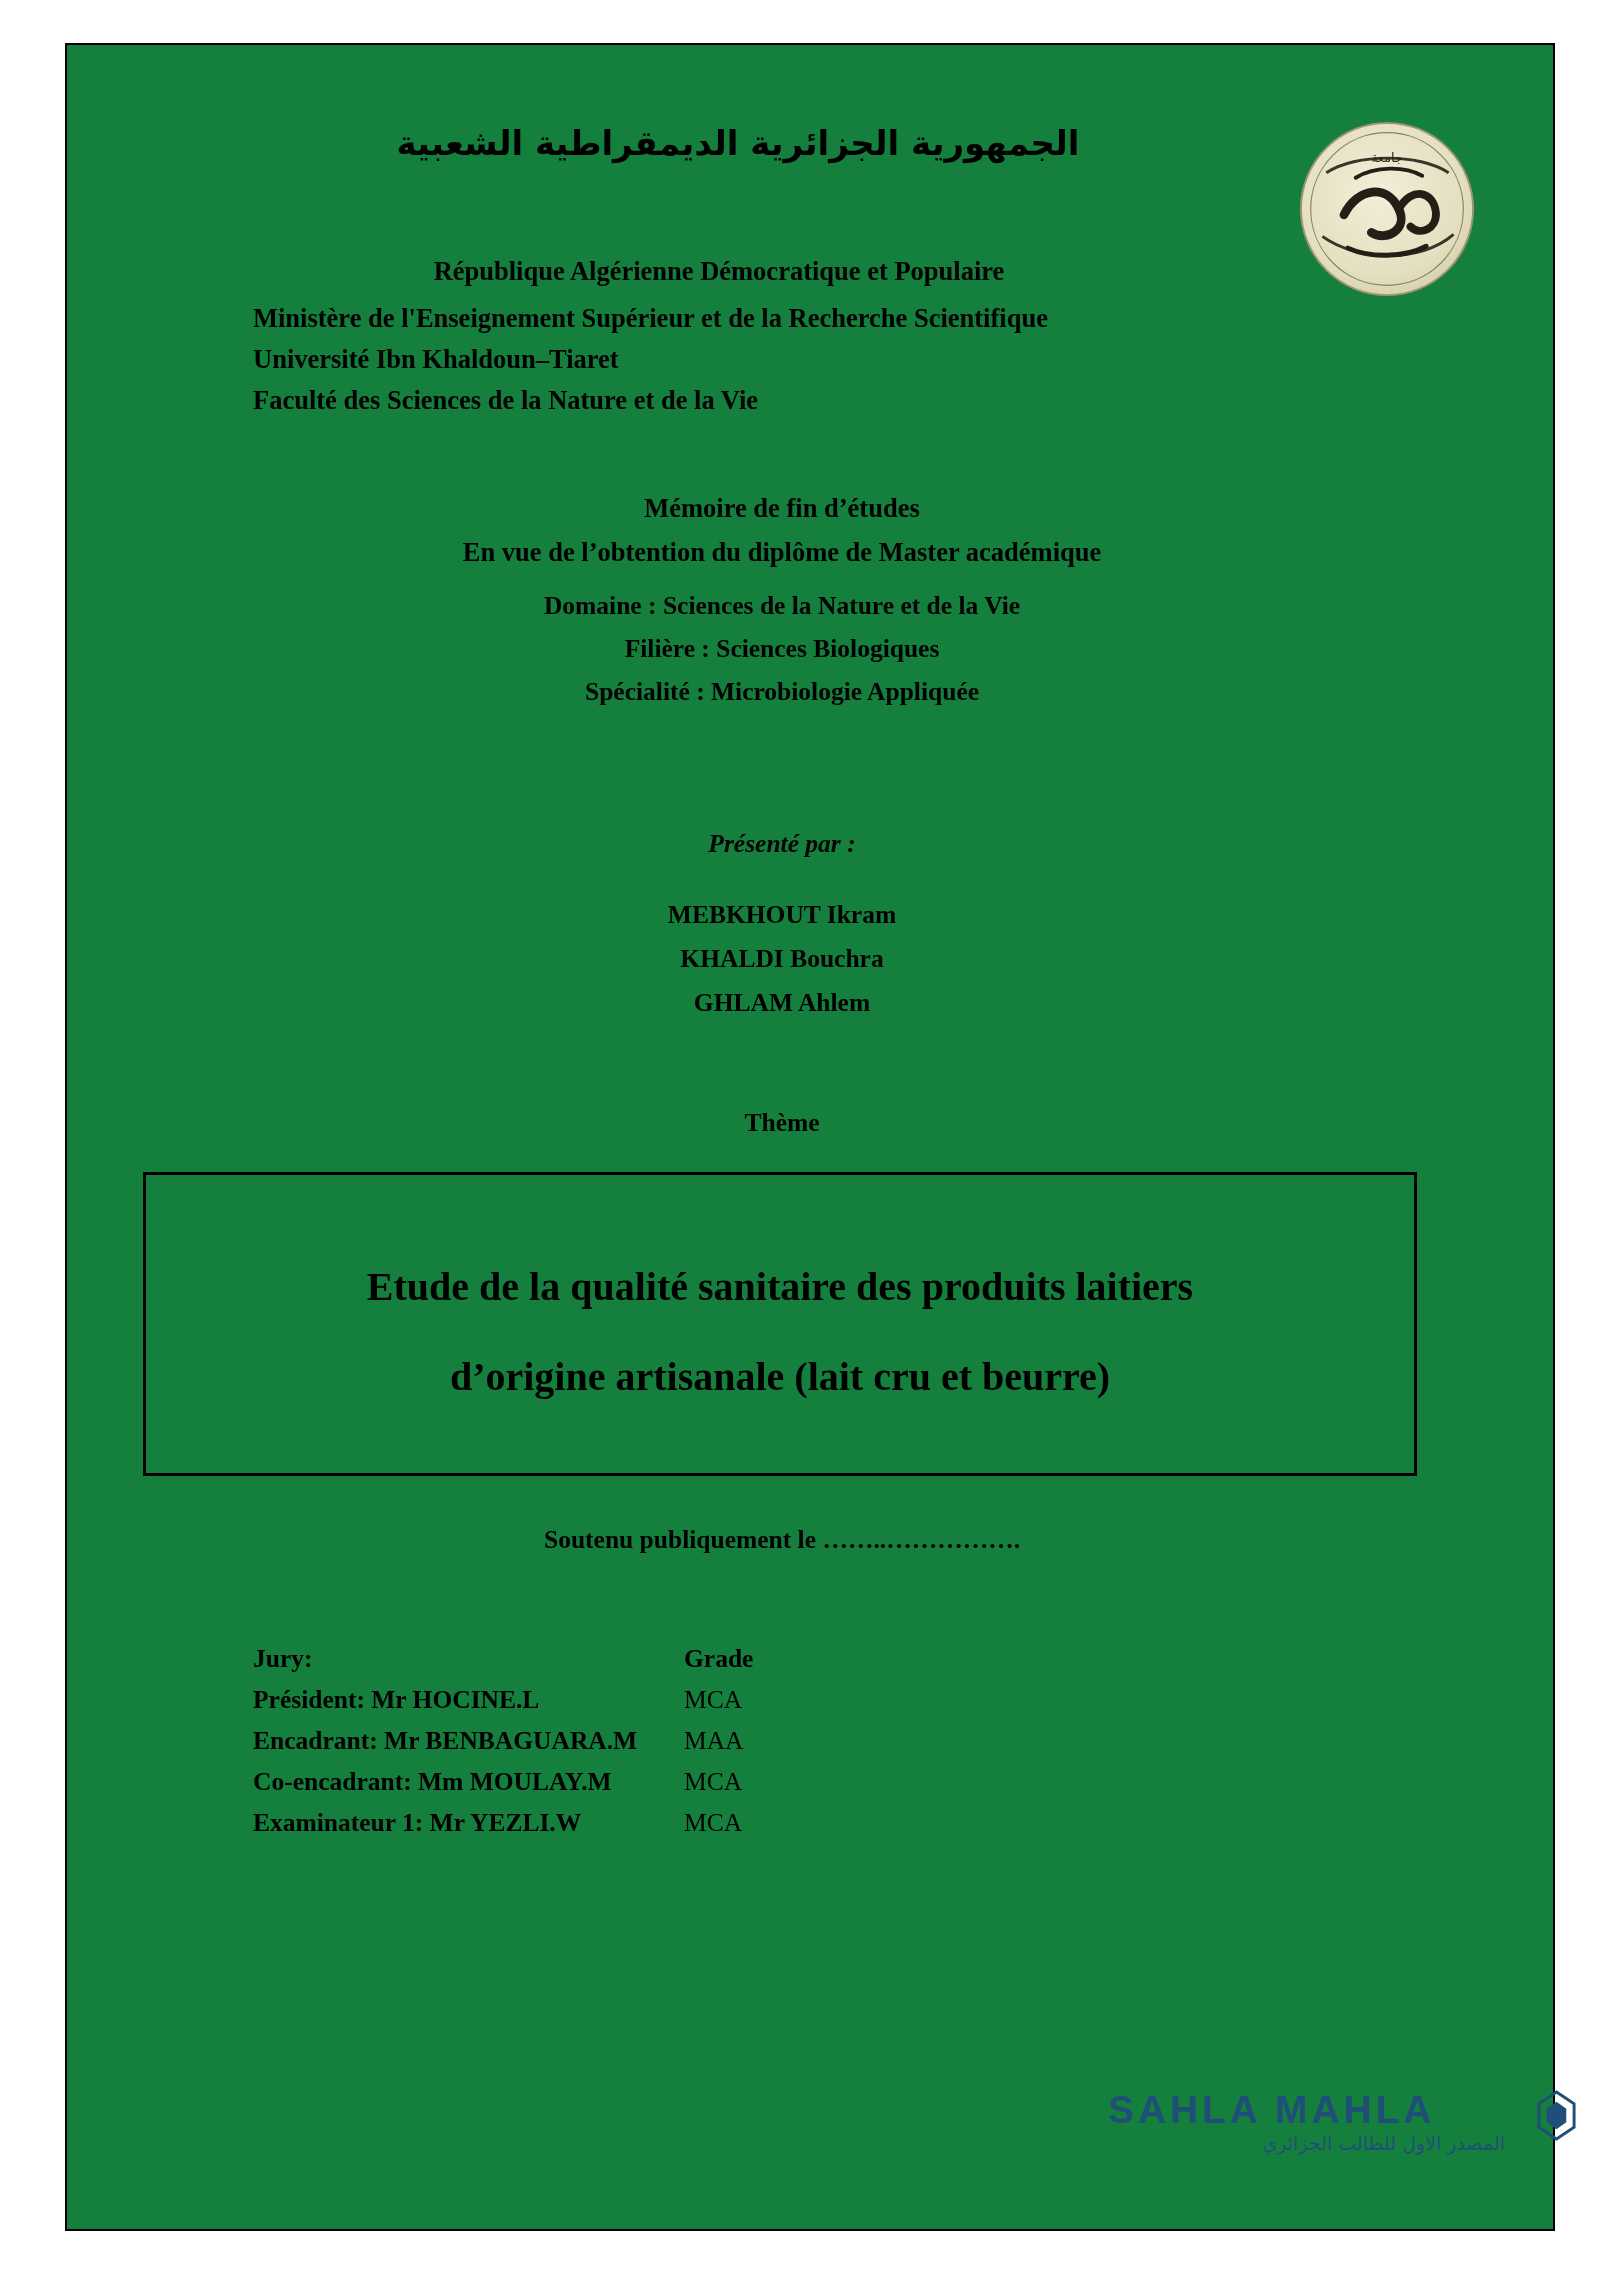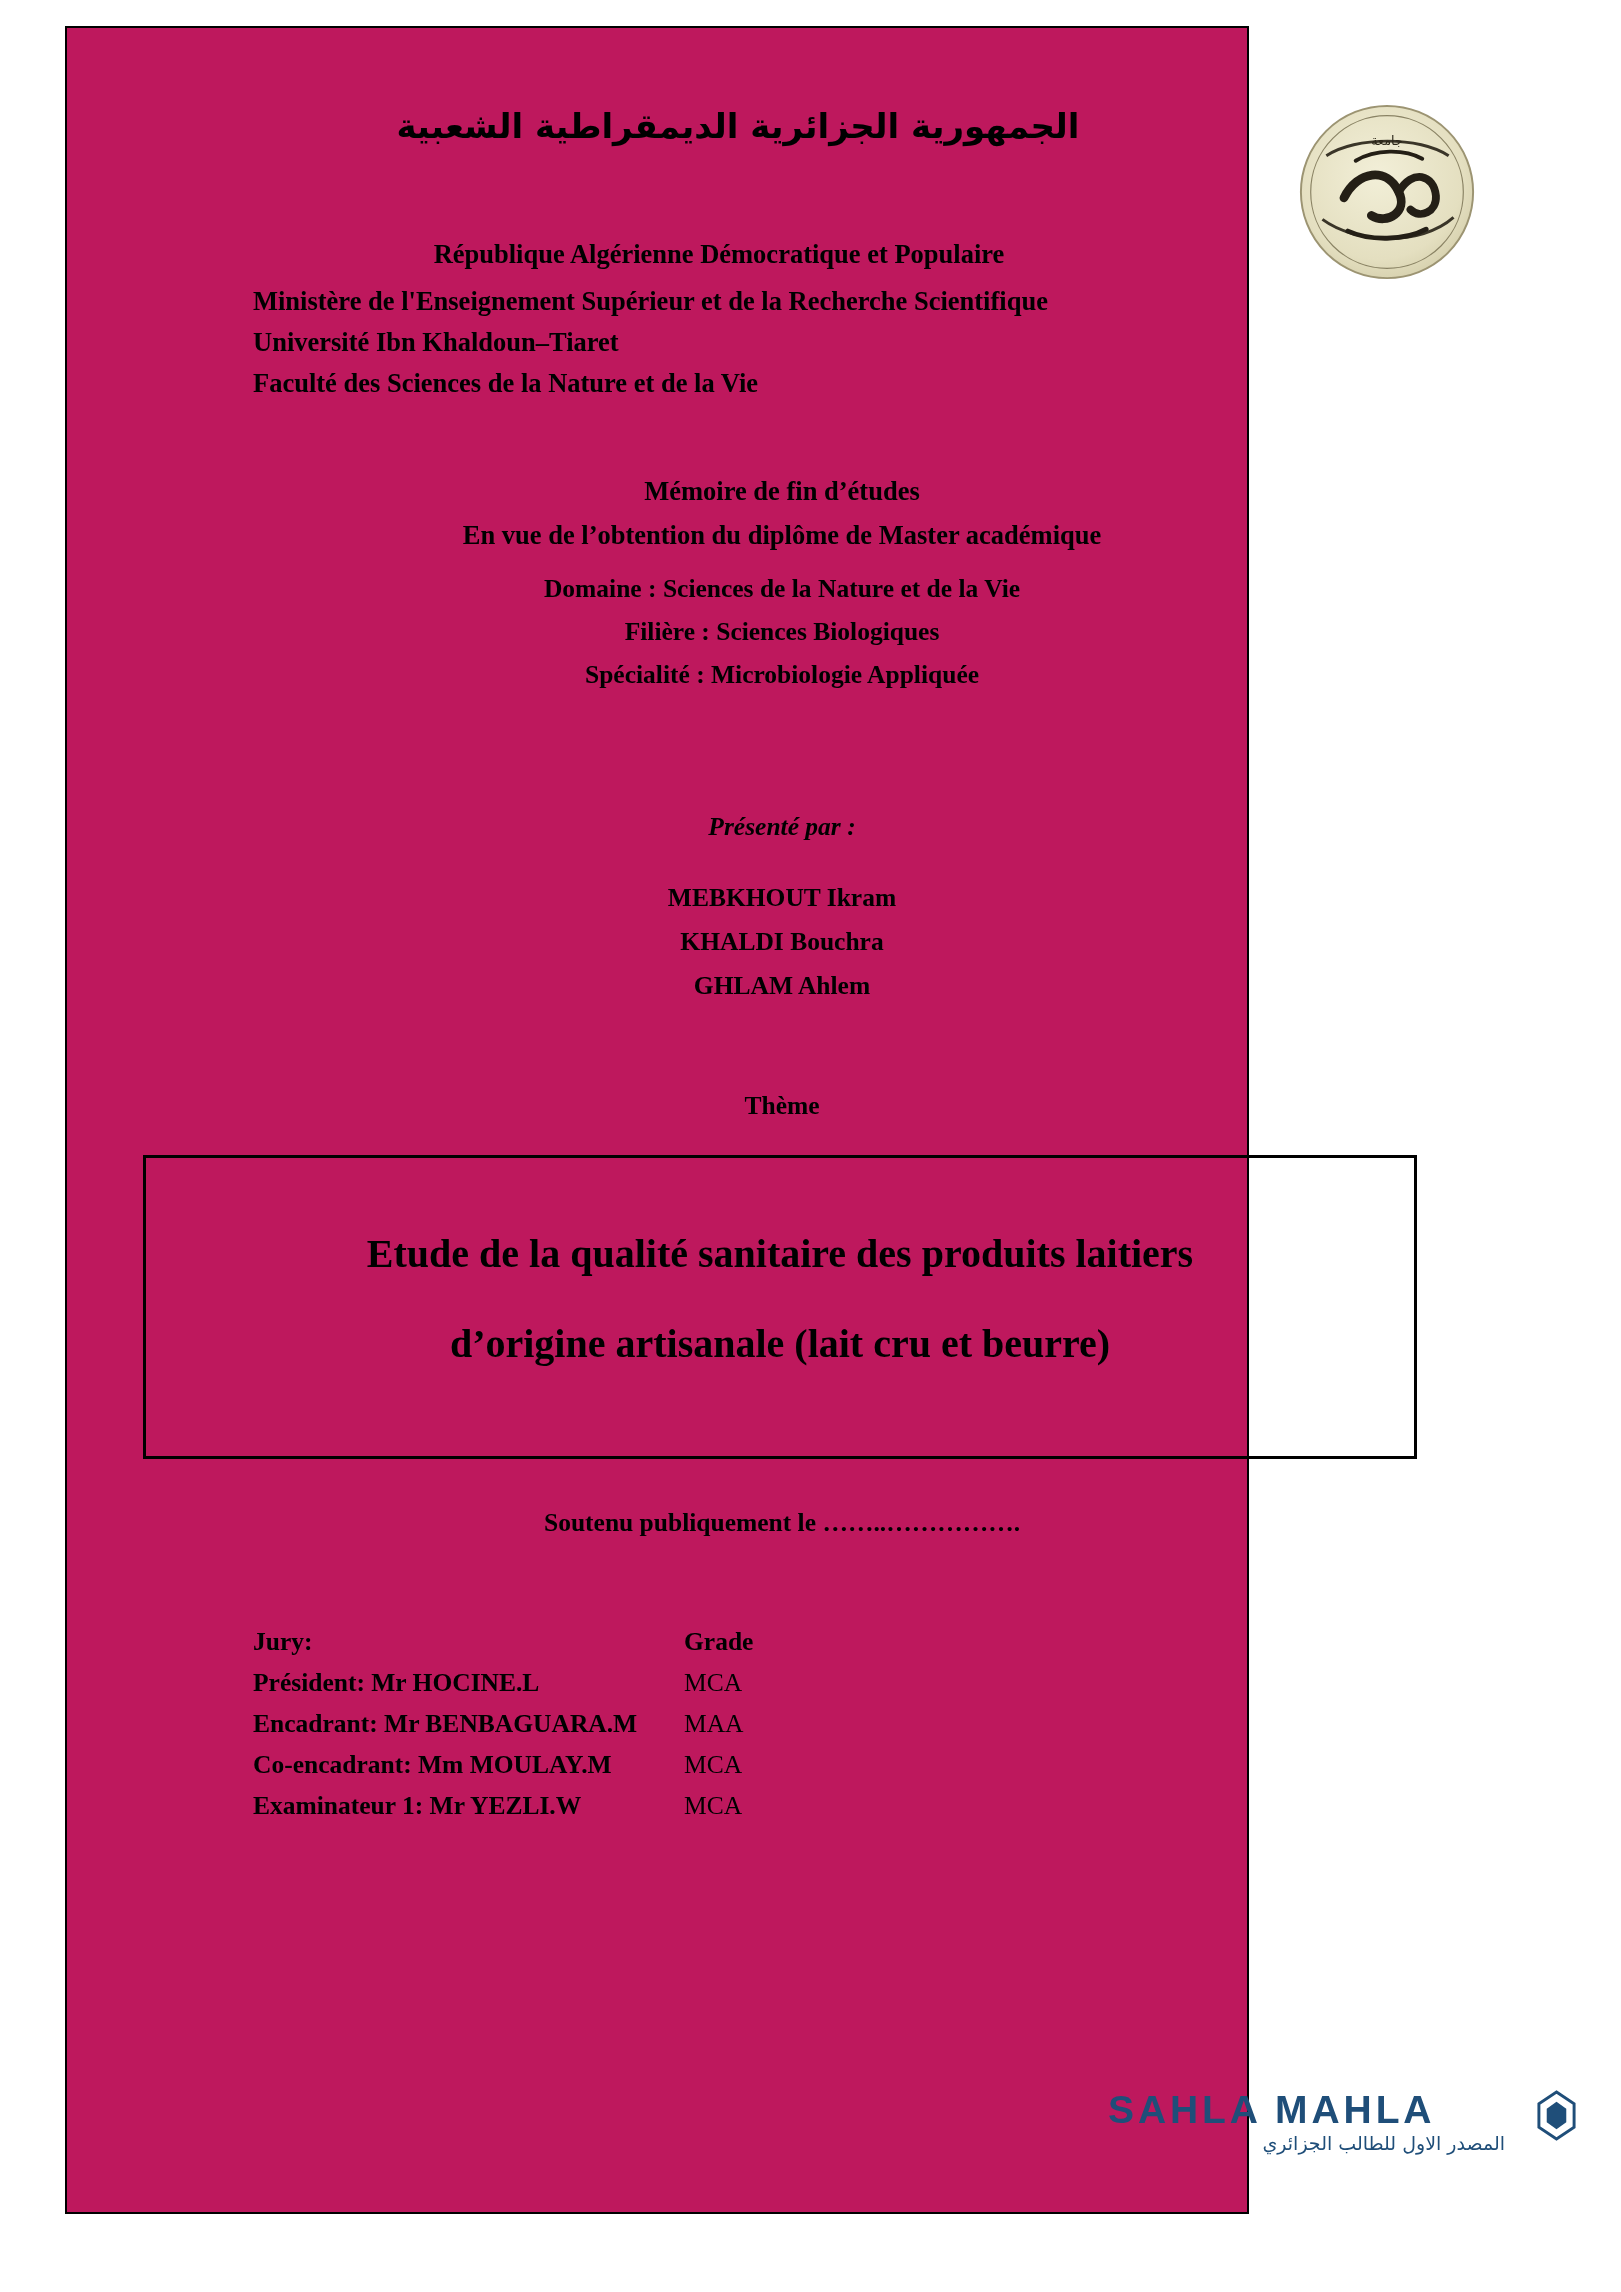--- a/index.html
+++ b/index.html
@@ -12,26 +12,26 @@
     height: 2293px;
     font-family: "Liberation Serif", serif;
     color: #000000;
     position: relative;
     overflow: hidden;
   }
 
   .page {
     position: absolute;
     left: 65px;
-    top: 26px;
-    width: 1184px;
+    top: 43px;
+    width: 1490px;
     height: 2188px;
     border: 2px solid #000000;
     box-sizing: border-box;
-    background: #be185d;
+    background: #15803d;
   }
 
   .content {
     position: absolute;
     left: 0;
     top: 0;
     width: 100%;
     height: 100%;
   }
 
@@ -141,21 +141,21 @@
     position: absolute;
     left: 76px;
     top: 1127px;
     width: 1274px;
     height: 304px;
     border: 3.9px solid #000;
     box-sizing: border-box;
     display: flex;
     align-items: flex-start;
     justify-content: center;
-    padding-top: 51px;
+    padding-top: 67px;
   }
   .theme-box .theme-text {
     width: 1157px;
     text-align: center;
     font-size: 40px;
     font-weight: bold;
     line-height: 90px;
   }
 
   

